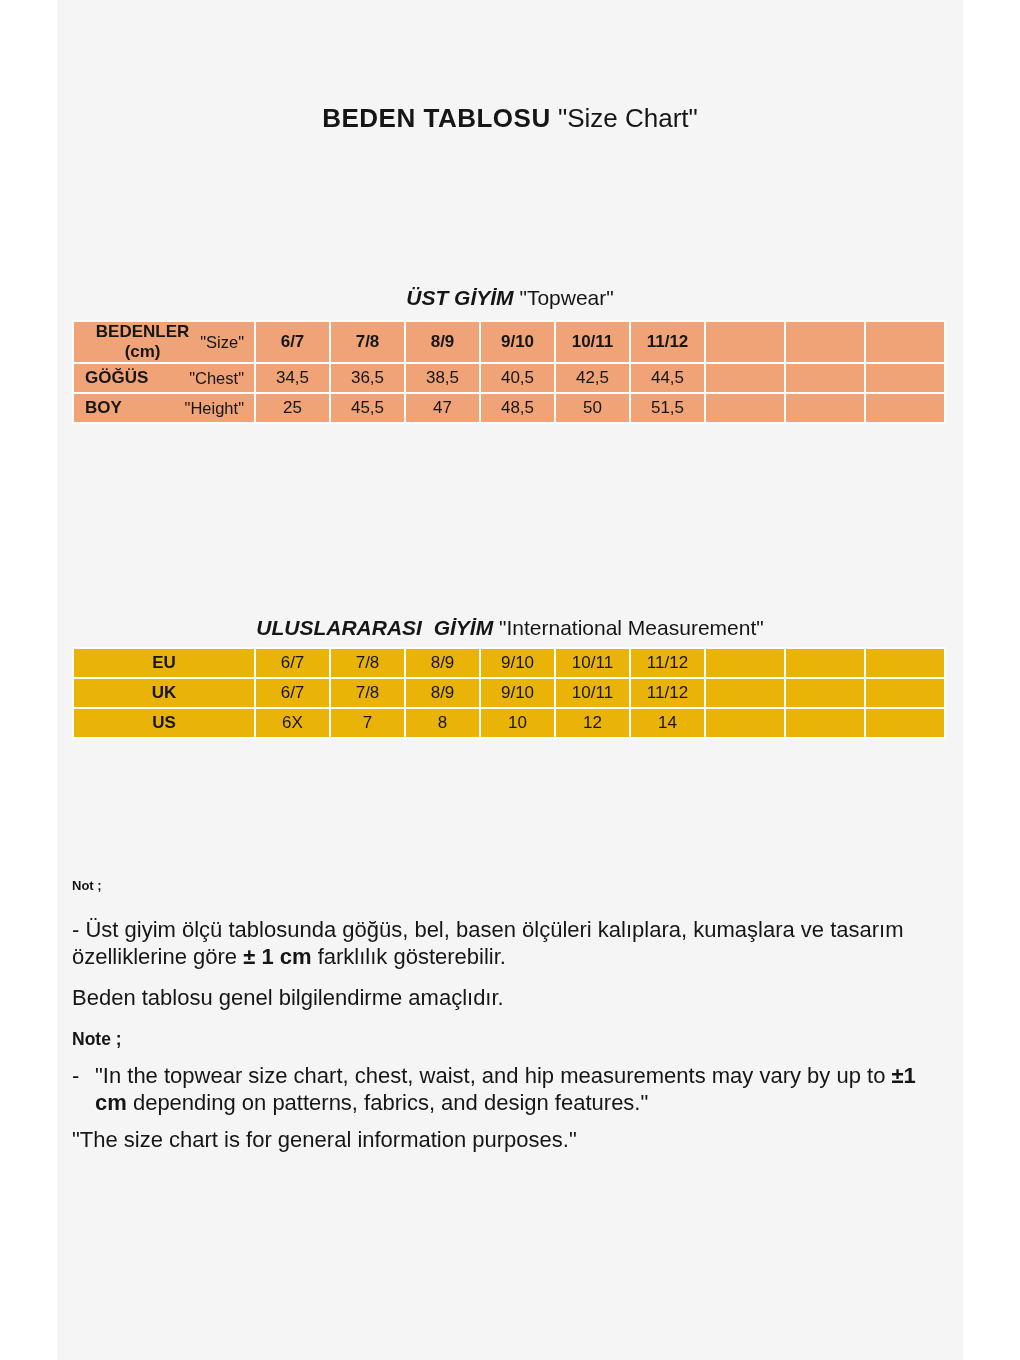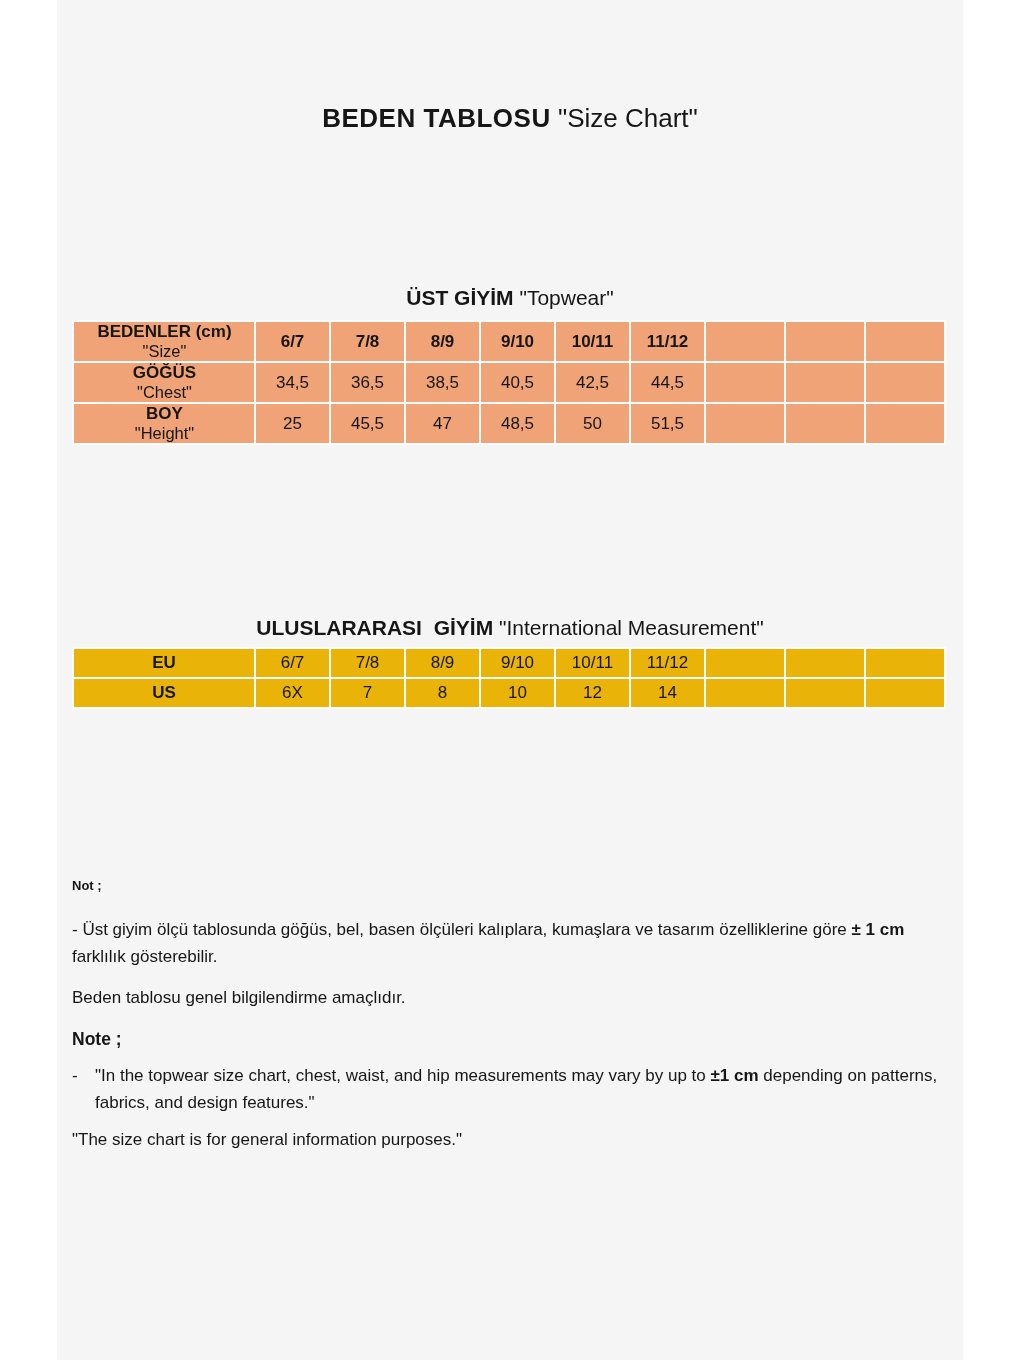--- a/index.html
+++ b/index.html
@@ -5,40 +5,40 @@
   * { margin:0; padding:0; box-sizing:border-box; }
   html,body { width:1020px; height:1360px; background:#ffffff; font-family:"Liberation Sans","DejaVu Sans",sans-serif; color:#161616; }
   .canvas { position:relative; width:1020px; height:1360px; background:#ffffff; overflow:hidden; }
   .page { position:absolute; left:57px; top:0; width:906px; height:1360px; background:#f5f5f6; }
 
   .title { position:absolute; top:103px; left:0; width:906px; text-align:center; font-size:26px; white-space:pre-wrap; }
   .title .b { font-weight:bold; letter-spacing:0.5px; }
   .title .q { font-weight:normal; }
 
   .sec-h { position:absolute; left:0; width:906px; text-align:center; font-size:21px; white-space:pre-wrap; }
-  .sec-h .b { font-weight:bold; }
+  .sec-h .b { font-weight:bold;font-style:italic; }
   .sec-h .q { font-weight:normal; }
   .sec-h.h1 { top:286px; }
   .sec-h.h2 { top:616px; }
 
   table.size-table { position:absolute; left:15px; width:874px; border-collapse:separate; border-spacing:2px; background:#fdfdfd; table-layout:fixed; }
   table.topwear { top:320px; }
   table.intl { top:647px; }
   table.size-table td { height:28px; font-size:17px; text-align:center; vertical-align:middle; padding:0; }
   table.topwear td { background:#f0a376; }
   table.intl td { background:#eab308; }
   td.lbl { text-align:left; }
-  .lbl-inner { display:flex; justify-content:space-between; align-items:center; padding:0 10px 0 11px;flex-direction:column; }
+  .lbl-inner { display:flex; justify-content:space-between; align-items:center; padding:0 10px 0 11px; }
   .tr-term { font-weight:bold; font-size:17px; }
   .en-term { font-weight:normal; font-size:16.5px; }
   td.hdv { font-weight:bold; }
   td.val { font-weight:normal; }
   td.lbl2 { font-weight:bold; padding-left:11px; text-align:left; }
 
-  .note-block { position:absolute; left:15px; width:874px; font-size:17px; line-height:27px; }
+  .note-block { position:absolute; left:15px; width:874px; font-size:22px; line-height:27px; }
   .nb-bold { font-weight:bold; }
   .n-not    { top:872px; font-weight:bold; font-size:13px; }
   .n-tr     { top:916px; }
   .n-trgen  { top:984px; }
   .n-note   { top:1026px; font-weight:bold; font-size:17.5px; }
   .n-en     { top:1062px; display:flex; }
   .n-en .dash { width:14px; flex:0 0 14px; }
   .n-en .body { flex:1; padding-left:9px; width:830px; }
   .n-engen  { top:1126px; }
 </style>
@@ -142,20 +142,32 @@
           <td class="val">7/8</td>
           <td class="val">8/9</td>
           <td class="val">9/10</td>
           <td class="val">10/11</td>
           <td class="val">11/12</td>
           <td class="empty"></td>
           <td class="empty"></td>
           <td class="empty"></td>
         </tr>
         <tr>
+          <td class="lbl2">UK</td>
+          <td class="val">6/7</td>
+          <td class="val">7/8</td>
+          <td class="val">8/9</td>
+          <td class="val">9/10</td>
+          <td class="val">10/11</td>
+          <td class="val">11/12</td>
+          <td class="empty"></td>
+          <td class="empty"></td>
+          <td class="empty"></td>
+        </tr>
+        <tr>
           <td class="lbl2">US</td>
           <td class="val">6X</td>
           <td class="val">7</td>
           <td class="val">8</td>
           <td class="val">10</td>
           <td class="val">12</td>
           <td class="val">14</td>
           <td class="empty"></td>
           <td class="empty"></td>
           <td class="empty"></td>

